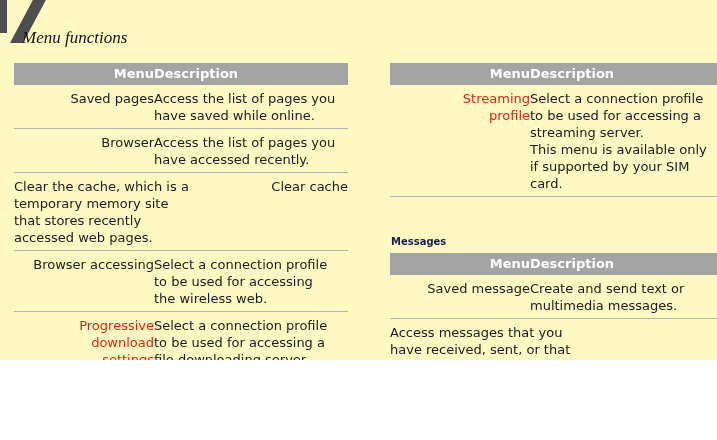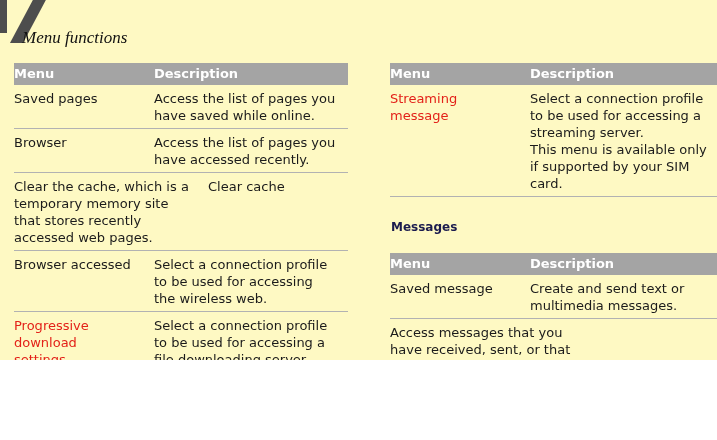--- a/index.html
+++ b/index.html
@@ -44,33 +44,33 @@
   .tbl-right2 { left: 390px; top: 253px; width: 327px; }
   .thead {
     display: flex;
     background: var(--header_band, #a4a4a4);
     color: #ffffff;
     font-weight: bold;
     height: 22px;
     line-height: 22px;
     font-size: 13px;
   }
-  .colA { width: 140px; box-sizing: border-box; flex: none; }
+  .colA { width: 140px; box-sizing: border-box; flex: none; text-align: right; }
   .colB { flex: 1; }
   .tr {
     display: flex;
     border-bottom: 1px solid var(--divider, #b2b2b2);
     padding: 5px 0 4px 0;
   }
   .td { white-space: pre-line; }
   .hl { color: var(--highlight, #e32119); }
   .section-heading {
     position: absolute;
-    left: 391px; top: 220px;
-    font-size: 12px;
+    left: 391px; top: 236px;
+    font-size: 10px;
     font-weight: bold;
     color: var(--section_heading, #1b1b4e);
   }
   .page-number {
     position: absolute;
     left: 12px; top: 420px;
     font-size: 13px;
     color: #111111;
   }
 </style>
@@ -99,21 +99,21 @@
 have accessed recently.</div>
     </div>
     <div class="tr">
       <div class="td colB">Clear the cache, which is a
 temporary memory site
 that stores recently
 accessed web pages.</div>
       <div class="td colA">Clear cache</div>
     </div>
     <div class="tr">
-      <div class="td colA">Browser accessed</div>
+      <div class="td colA">Browser accessing</div>
       <div class="td colB">Select a connection profile
 to be used for accessing
 the wireless web.</div>
     </div>
     <div class="tr">
       <div class="td colA hl">Progressive
 download
 settings</div>
       <div class="td colB">Select a connection profile
 to be used for accessing a
@@ -121,21 +121,21 @@
     </div>
   </div>
 
   <div class="tbl tbl-right1">
     <div class="thead">
       <div class="colA">Menu</div>
       <div class="colB">Description</div>
     </div>
     <div class="tr">
       <div class="td colA hl">Streaming
-message</div>
+profile</div>
       <div class="td colB">Select a connection profile
 to be used for accessing a
 streaming server.
 This menu is available only
 if supported by your SIM
 card.</div>
     </div>
   </div>
 
   <div class="section-heading">Messages</div>

